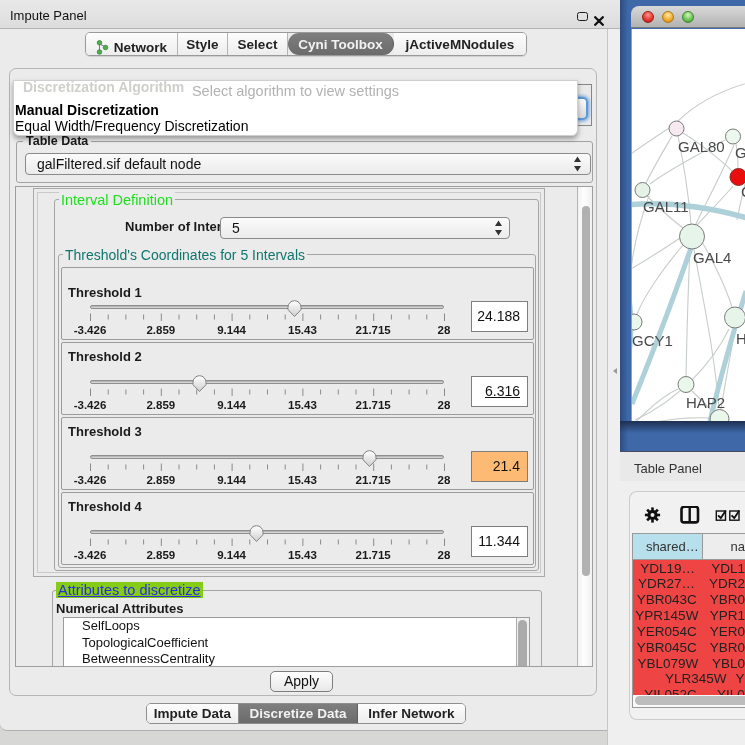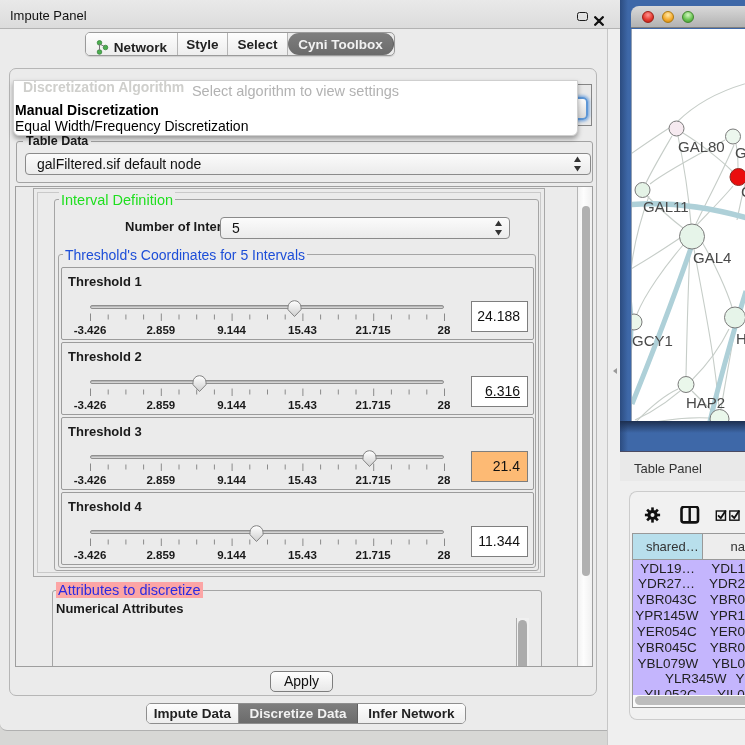--- a/index.html
+++ b/index.html
@@ -29,20 +29,21 @@
     <svg width="13" height="15" style="margin-right:5px;">
         <circle cx="3.5" cy="2.8" r="2.3" fill="#4caf50" stroke="#2e7d32" stroke-width="0.7"></circle>
         <circle cx="3.5" cy="12" r="2.3" fill="#4caf50" stroke="#2e7d32" stroke-width="0.7"></circle>
         <circle cx="9.5" cy="7.5" r="2.3" fill="#4caf50" stroke="#2e7d32" stroke-width="0.7"></circle>
         <path d="M3.5,4 L3.5,10.5 M4.5,4.5 L8.5,6.5" stroke="#777" stroke-width="1"></path>
       </svg>
     Network</div>
   <div style="width:50px;display:flex;align-items:center;justify-content:center;background:linear-gradient(#fdfdfd,#ededed);border-right:1px solid #b5b5b5;">Style</div>
   <div style="width:60px;display:flex;align-items:center;justify-content:center;background:linear-gradient(#fdfdfd,#ededed);border-right:1px solid #b5b5b5;">Select</div>
   <div style="width:106px;display:flex;align-items:center;justify-content:center;background:linear-gradient(#7e7e7e,#6b6b6b);color:#f2f2f2;border-right:1px solid #5f5f5f;border-radius:11px;">Cyni Toolbox</div>
+  <div style="width:132px;display:flex;align-items:center;justify-content:center;background:linear-gradient(#fdfdfd,#ededed);">jActiveMNodules</div>
 </div>
 
 <div class="abs" style="left:9px;top:68px;width:588px;height:628px;background:#ebebeb;border:1px solid #b6b6b6;border-radius:7px;"></div>
 
 <div class="abs" style="left:16px;top:84px;width:576px;height:42px;background:#e9e9e9;border:1px solid #858585;"></div>
 <div class="abs" style="left:573px;top:97px;width:15px;height:23px;background:linear-gradient(#fcfcfc,#d9d9d9);border:2px solid #5e97d6;border-radius:5px;box-shadow:0 0 3px 1.5px rgba(90,150,220,0.75);"></div>
 
 <div class="abs" style="left:16px;top:141px;width:577px;height:42px;border:1px solid #a2a2a2;border-radius:3px;"></div>
 <div class="abs" style="left:23px;top:134px;background:#ebebeb;padding:0 3px;font-size:12.5px;font-weight:bold;color:#1a1a1a;">Table Data</div>
 
@@ -72,25 +73,25 @@
 
 <div class="abs" style="left:86px;top:219px;font-size:13px;font-weight:bold;color:#1a1a1a;margin-left:39px;">Number of Intervals</div>
 <div class="abs" style="left:220px;top:217px;width:290px;height:22px;background:linear-gradient(#fbfbfb,#ebebeb);border:1px solid #8a8a8a;border-radius:4px;"></div>
 <div class="abs" style="left:232px;top:220px;font-size:14px;color:#111;">5</div>
 <div class="abs" style="left:494px;top:220px;"><svg width="9" height="16">
       <path d="M4.5,0.5 L8,6 L1,6 Z" fill="#333"></path>
       <path d="M4.5,15.5 L8,10 L1,10 Z" fill="#333"></path>
     </svg></div>
 
 <div class="abs" style="left:58px;top:254px;width:478px;height:314px;border:1px solid #a5a5a5;border-radius:3px;"></div>
-<div class="abs" style="left:63px;top:247px;background:#ebebeb;padding:0 2px;font-size:14px;color:#1d4ed8;">Threshold's Coordinates for 5 Intervals</div>
+<div class="abs" style="left:63px;top:247px;background:#ebebeb;padding:0 2px;font-size:14px;color:#0f766e;">Threshold's Coordinates for 5 Intervals</div>
 
 <div id="thresholds">
     <div class="abs" style="left:61px;top:267px;width:473px;height:73px;border:1px solid #9b9b9b;border-radius:2px;background:#ebebeb;">
-      <div style="position:absolute;left:6px;top:6px;font-size:13px;font-weight:bold;color:#1a1a1a;">Threshold 1</div>
+      <div style="position:absolute;left:6px;top:17px;font-size:13px;font-weight:bold;color:#1a1a1a;">Threshold 1</div>
       <div style="position:absolute;left:28px;top:36.5px;width:354px;height:4px;border:1px solid #8f8f8f;border-radius:3px;background:linear-gradient(#a8a8a8,#e2e2e2);"></div>
       <svg style="position:absolute;left:28px;top:45px;" width="356" height="9">
         <line x1="0.5" y1="0.5" x2="0.5" y2="8" stroke="#8a8a8a" stroke-width="1"></line>
         <line x1="18.2" y1="1.5" x2="18.2" y2="6.5" stroke="#8a8a8a" stroke-width="1"></line>
         <line x1="35.9" y1="1.5" x2="35.9" y2="6.5" stroke="#8a8a8a" stroke-width="1"></line>
         <line x1="53.6" y1="1.5" x2="53.6" y2="6.5" stroke="#8a8a8a" stroke-width="1"></line>
         <line x1="71.3" y1="0.5" x2="71.3" y2="8" stroke="#8a8a8a" stroke-width="1"></line>
         <line x1="89" y1="1.5" x2="89" y2="6.5" stroke="#8a8a8a" stroke-width="1"></line>
         <line x1="106.7" y1="1.5" x2="106.7" y2="6.5" stroke="#8a8a8a" stroke-width="1"></line>
         <line x1="124.4" y1="1.5" x2="124.4" y2="6.5" stroke="#8a8a8a" stroke-width="1"></line>
@@ -251,22 +252,25 @@
             <stop offset="1" stop-color="#cfcfcf"></stop>
           </linearGradient>
         </defs>
       </svg>
       <div style="position:absolute;left:409px;top:33px;width:57px;height:31px;background:#fff;border:1px solid #7e7e7e;font-size:14px;color:#111;text-align:right;line-height:29px;padding-right:7px;">11.344</div>
     </div>
   </div>
 
 <div class="abs" style="left:16px;top:187px;width:561px;height:479px;overflow:hidden;">
   <div style="position:absolute;left:36px;top:403px;width:490px;height:90px;border:1px solid #a5a5a5;border-radius:3px;"></div>
-  <div style="position:absolute;left:40px;top:395px;background:#fca5a5;padding:0 2px;font-size:14.5px;color:#2b2be0;">Attributes to discretize</div>
+  <div style="position:absolute;left:40px;top:395px;background:#84cc16;padding:0 2px;font-size:14.5px;color:#2b2be0;text-decoration:underline;">Attributes to discretize</div>
   <div style="position:absolute;left:40px;top:414px;font-size:13px;font-weight:bold;color:#1a1a1a;">Numerical Attributes</div>
+  <div style="position:absolute;left:47px;top:430px;width:467px;height:52px;background:#fff;border:1px solid #9b9b9b;overflow:hidden;">
+    <div style="padding:0 0 0 18px;font-size:13px;color:#111;line-height:16.6px;">SelfLoops<br>TopologicalCoefficient<br>BetweennessCentrality</div>
+  </div>
   <div style="position:absolute;left:500px;top:431px;width:13px;height:50px;background:#f0f0f0;border-left:1px solid #aaa;"></div>
   <div style="position:absolute;left:502px;top:433px;width:9px;height:50px;background:#ababab;border-radius:4.5px;"></div>
 </div>
 
 <div class="abs" style="left:270px;top:671px;width:63px;height:21px;background:linear-gradient(#fefefe,#e8e8e8);border:1px solid #7e7e7e;border-radius:5px;text-align:center;font-size:14px;color:#111;line-height:19px;">Apply</div>
 
 <div class="abs" style="left:146px;top:703px;height:21px;display:flex;border:1px solid #8e8e8e;border-radius:5px;overflow:hidden;font-size:13.5px;font-weight:bold;color:#222;">
   <div style="width:92px;display:flex;align-items:center;justify-content:center;background:linear-gradient(#fdfdfd,#ededed);border-right:1px solid #8e8e8e;">Impute Data</div>
   <div style="width:119px;display:flex;align-items:center;justify-content:center;background:linear-gradient(#7e7e7e,#6b6b6b);color:#f2f2f2;border-right:1px solid #5f5f5f;">Discretize Data</div>
   <div style="width:107px;display:flex;align-items:center;justify-content:center;background:linear-gradient(#fdfdfd,#ededed);">Infer Network</div>
@@ -364,21 +368,21 @@
   <line x1="45.7" y1="1" x2="45.7" y2="16.4" stroke="#111" stroke-width="2.4"></line>
   <g stroke="#111" fill="none">
     <rect x="72.3" y="5" width="9.2" height="9.2" stroke-width="1.4"></rect>
     <path d="M74,9.3 L76.8,12 L81.8,4.4" stroke-width="1.8"></path>
     <rect x="85.8" y="5" width="9.2" height="9.2" stroke-width="1.4"></rect>
     <path d="M87.5,9.3 L90.3,12 L95.3,4.4" stroke-width="1.8"></path>
   </g>
 </svg>
 </div>
 
-<div class="abs" style="left:632px;top:533px;width:113px;height:175px;background:#c4b5fd;border:1px solid #999;border-right:none;overflow:hidden;">
+<div class="abs" style="left:632px;top:533px;width:113px;height:175px;background:#ef4444;border:1px solid #999;border-right:none;overflow:hidden;">
   <div style="display:flex;height:26px;border-bottom:1px solid #999;">
     <div style="width:75px;background:#b8dfec;border-right:1px solid #999;text-align:center;line-height:26px;font-size:13px;color:#333;padding-left:10px;">shared…</div>
     <div style="flex:1;background:#ededed;padding-left:28px;line-height:26px;font-size:13px;color:#333;">na</div>
   </div>
   <div style="font-size:13.5px;color:#222;line-height:15.85px;padding-top:0.5px;white-space:nowrap;">
     <div style="display:flex;">
         <div style="width:75px;text-align:center;">YDL19…</div>
         <div style="padding-left:9px;">YDL1</div>
       </div>
     <div style="display:flex;">

